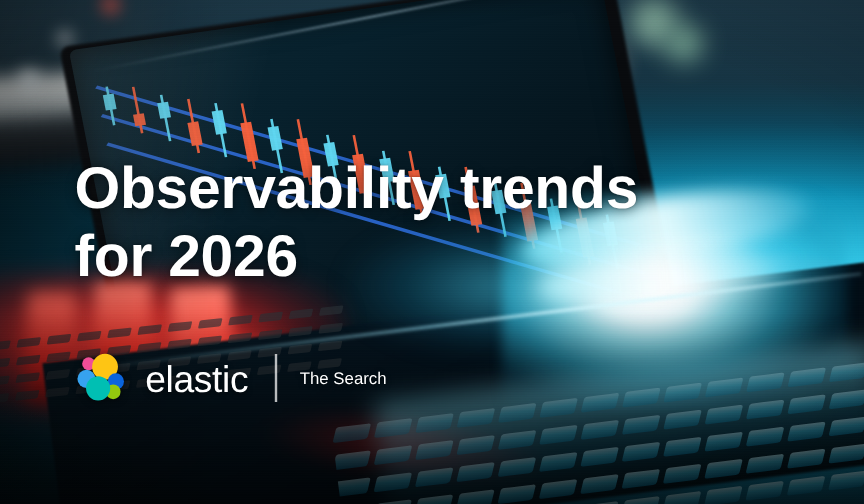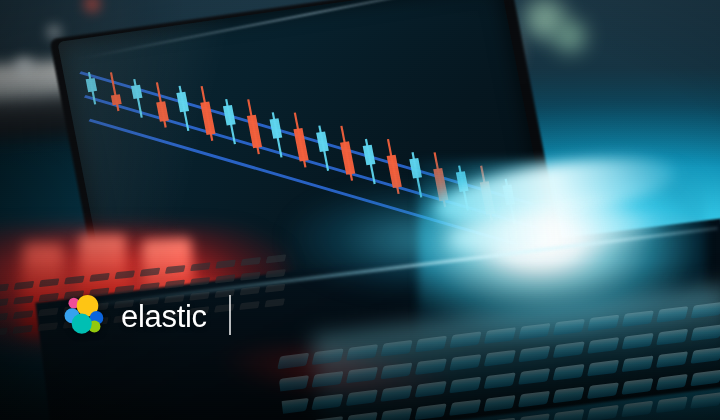--- a/index.html
+++ b/index.html
@@ -452,30 +452,35 @@
   </div>
   <div id="deck-edge"></div>
 
   <div class="layer" id="left-dark"></div>
   <div class="layer" id="bottom-dark"></div>
   <div class="layer" id="vignette"></div>
   <div class="layer grain"></div>
 
   <div id="content">
 
+    <h1 id="headline">
+      <span class="ln">Observability trends</span>
+      <span class="ln">for 2026</span>
+    </h1>
 
     <div id="logo-lockup">
       <svg id="logo-mark" viewBox="0 0 64 64">
         <circle cx="16.5" cy="15.5" r="7.5" fill="#f04e98"></circle>
         <circle cx="35.5" cy="19" r="15" fill="#fec514"></circle>
         <circle cx="14" cy="33" r="10.5" fill="#36a2ef"></circle>
         <circle cx="48" cy="36" r="9.5" fill="#0b64dd"></circle>
         <circle cx="45" cy="48" r="8.5" fill="#93c90e"></circle>
         <circle cx="27.5" cy="44" r="14" fill="#00bfb3"></circle>
       </svg>
       <span id="logo-word">elastic</span>
       <span id="logo-div"></span>
       <span id="logo-tag">
+        <span>The Search</span>
       </span>
     </div>
 
   </div>
 </div>
 
 </body></html>

